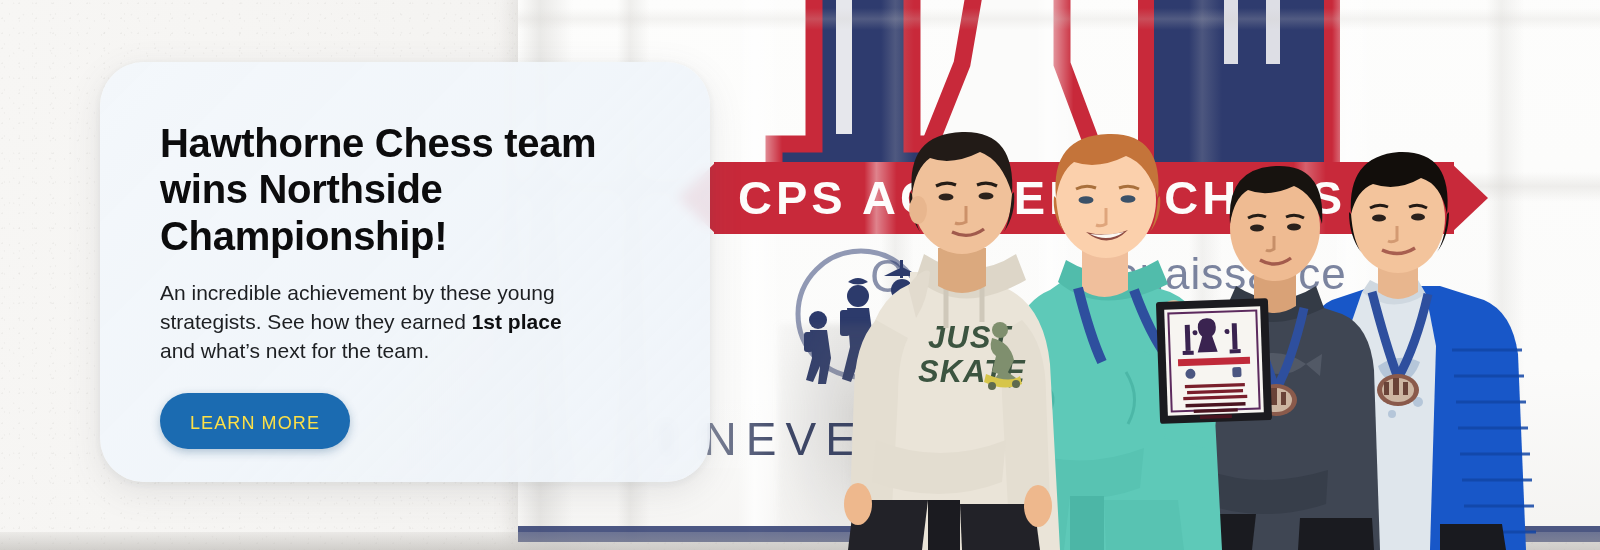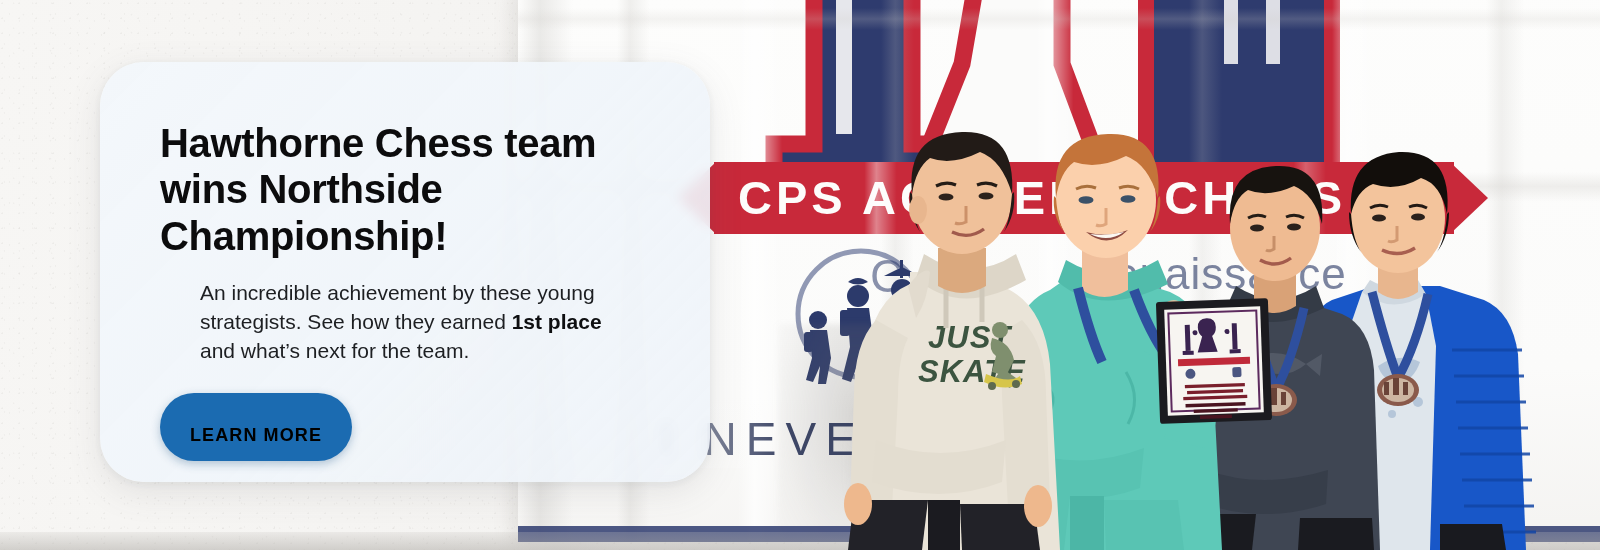--- a/index.html
+++ b/index.html
@@ -168,28 +168,27 @@
   }
   .card-inner { position: absolute; left: 60px; top: 58px; width: 490px; }
   .card-title {
     font-size: 40px; line-height: 1.16; font-weight: 700;
     color: #0c0c0d; letter-spacing: -.3px;
   }
   .card-body {
     margin-top: 20px;
     font-size: 21px; line-height: 1.37; color: #1d1f22;
     max-width: 430px;
-    margin-left: 40px;
   }
   .card-body b { font-weight: 700; color: #0e0f11; }
   .cta {
     display: inline-block; margin-top: 28px;
-    padding: 32px 30px 15px 30px;
-    background: #1b6bb1; color: #000000;
-    font-size: 18px; font-weight: 700; letter-spacing: 1.1px;
+    padding: 20px 30px 15px 30px;
+    background: #1b6bb1; color: #fde047;
+    font-size: 18px; font-weight: 400; letter-spacing: 1.1px;
     border: none; border-radius: 999px; cursor: pointer;
     box-shadow: 0 3px 10px rgba(18,72,120,.30);
     font-family: "Liberation Sans", sans-serif;
   }
 </style>
 </head>
 <body>
 
 <div id="hero">
 

